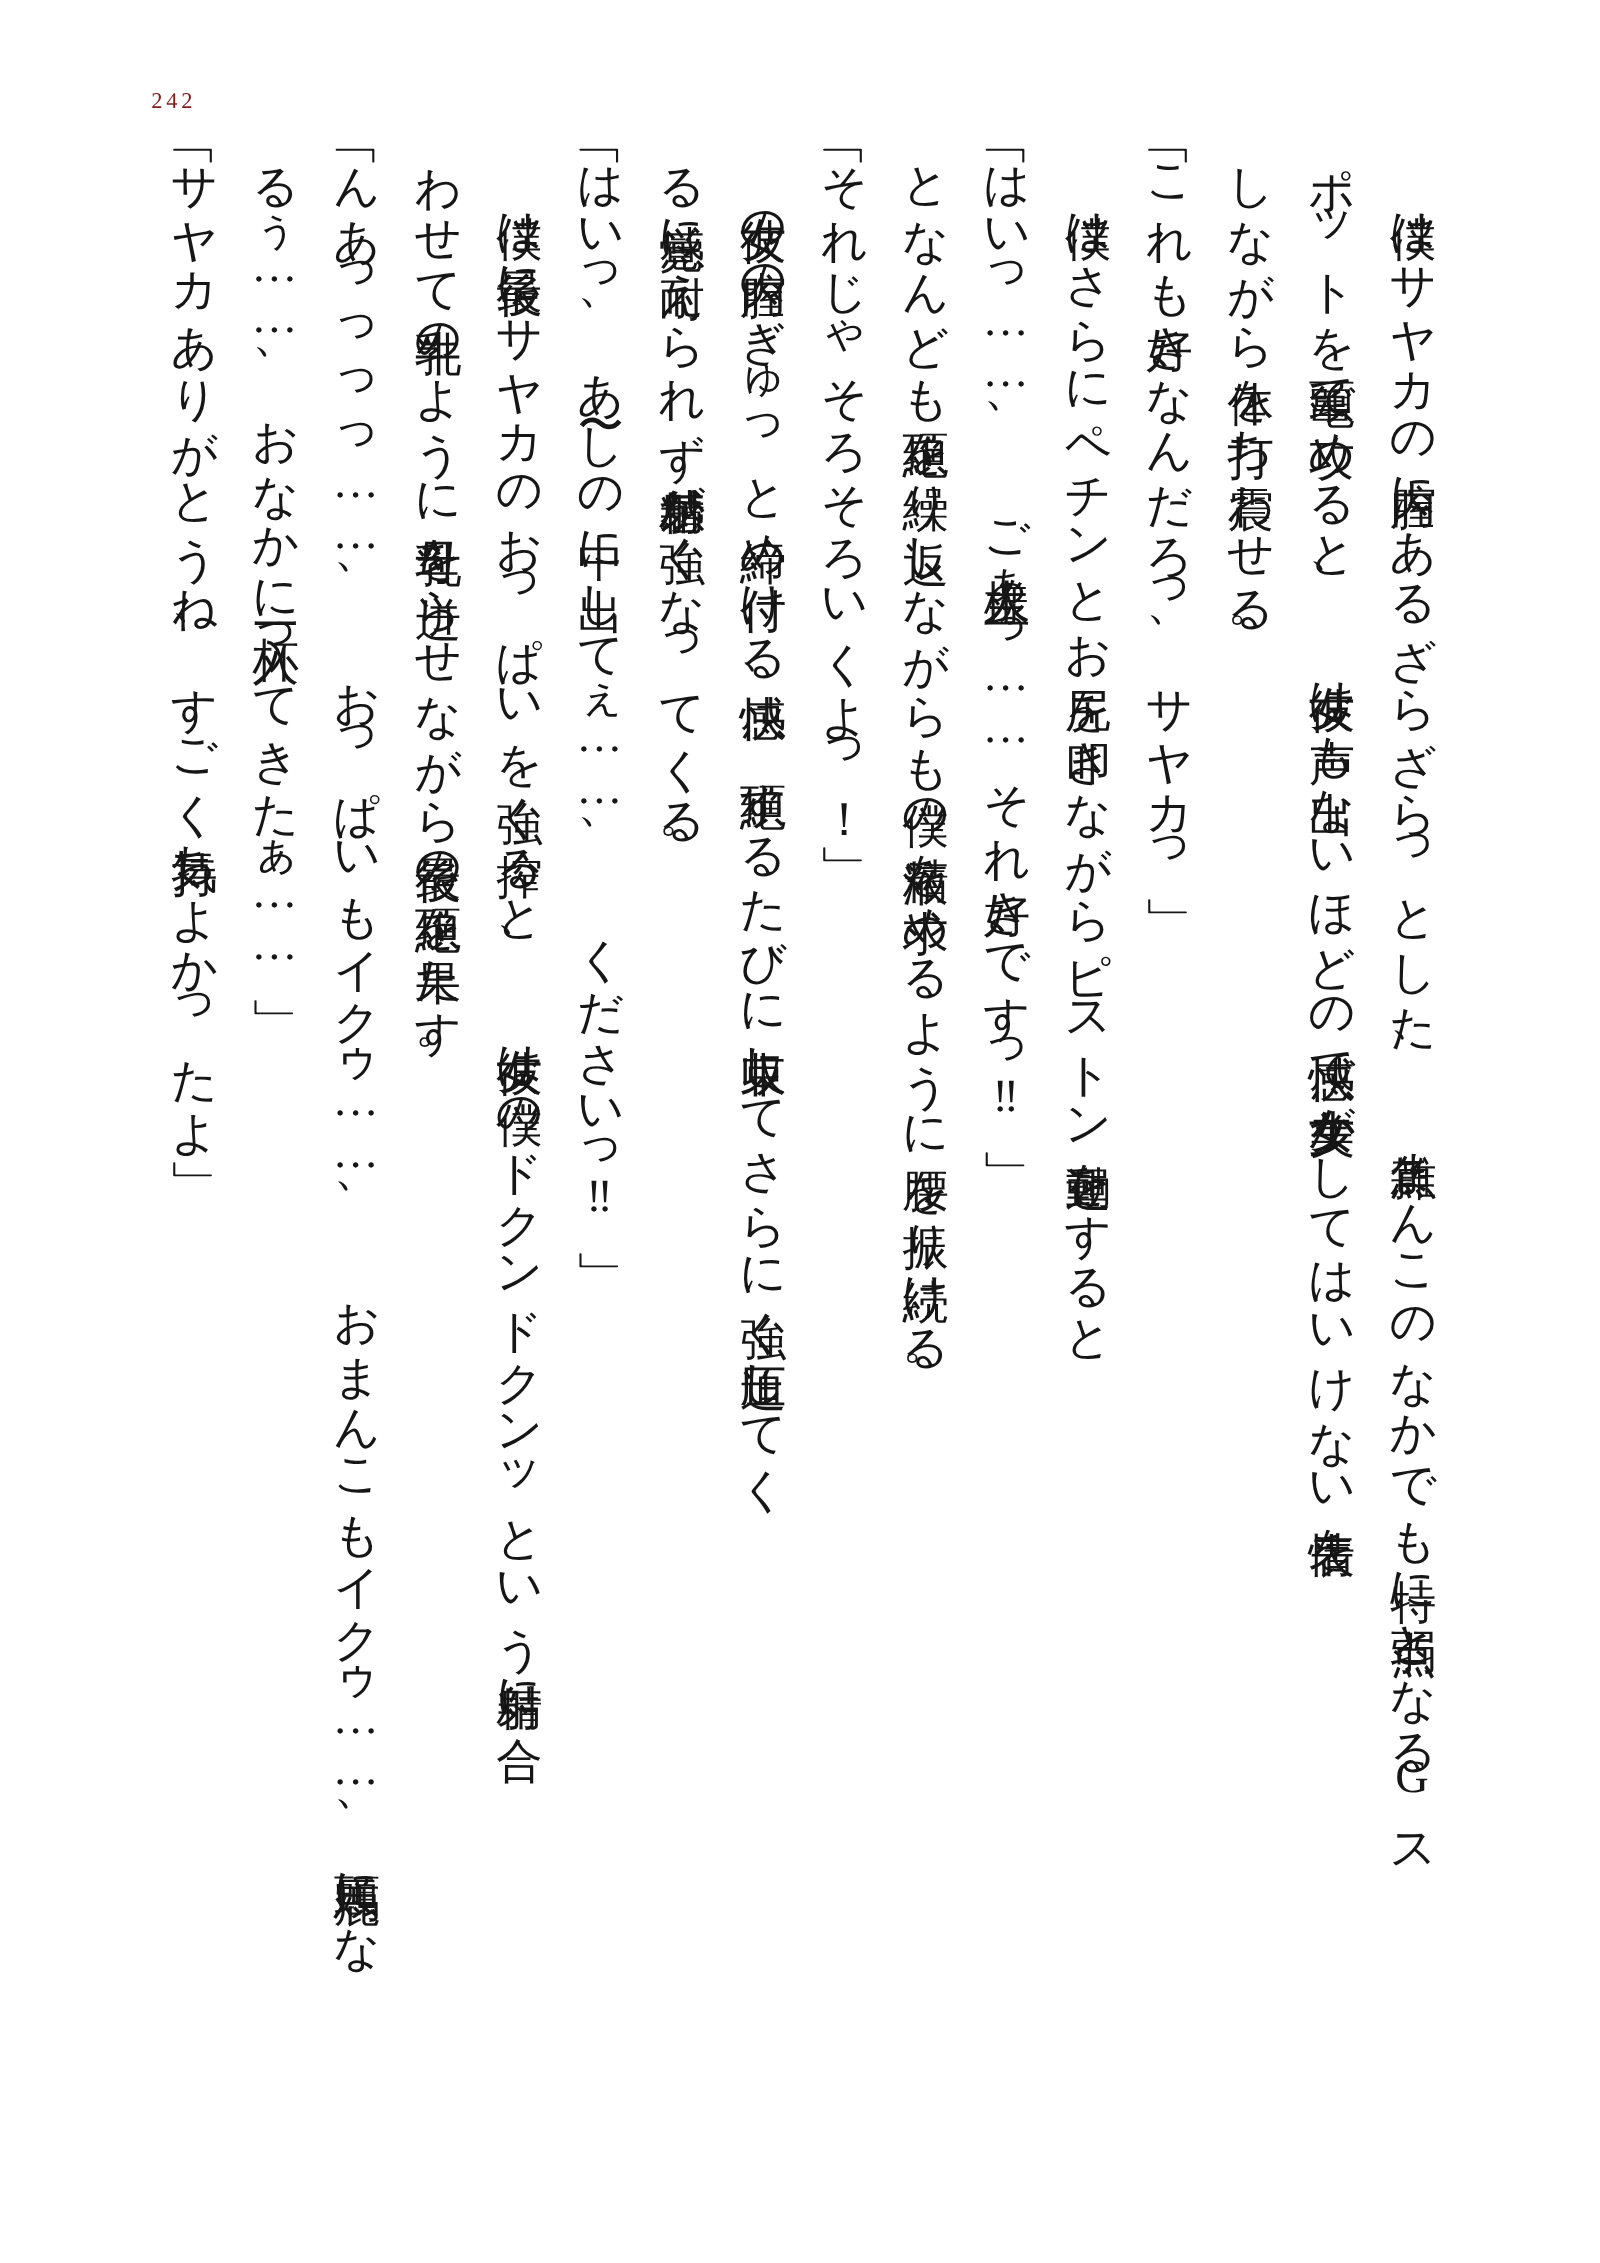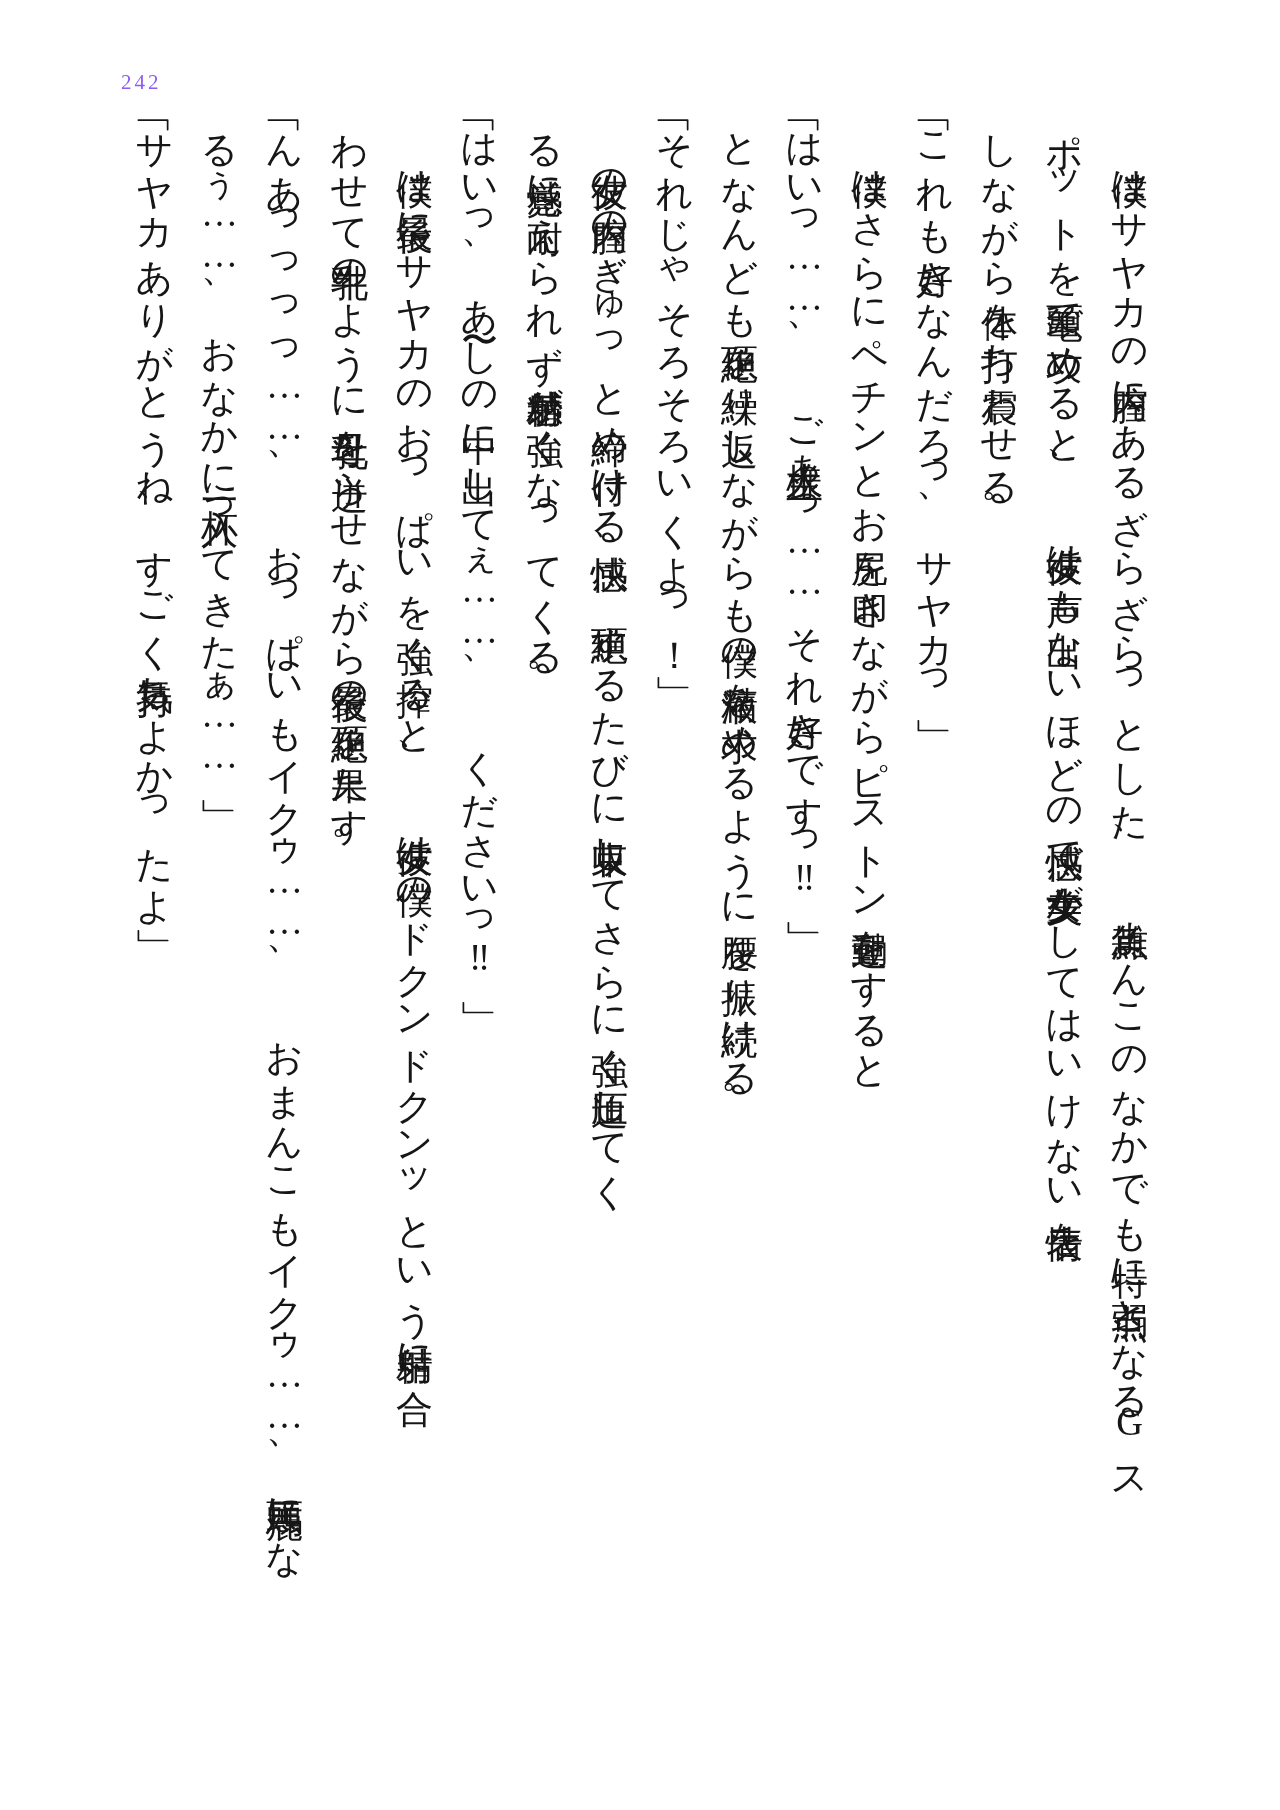--- a/index.html
+++ b/index.html
@@ -17,23 +17,23 @@
   }
   .page {
     position: absolute;
     inset: 0;
     background: #ffffff;
   }
   .page-number {
     position: absolute;
     left: 121px;
     top: 70px;
-    font-size: 21px;
+    font-size: 18px;
     letter-spacing: 3px;
-    color: #8b5cf6;
+    color: #7f1d1d;
     font-family: "Liberation Serif", "DejaVu Serif", serif;
   }
   .text-block {
     position: absolute;
     top: 108px;
     right: 118px;
     height: 1560px;
     writing-mode: vertical-rl;
     text-orientation: upright;
     font-size: 37px;

